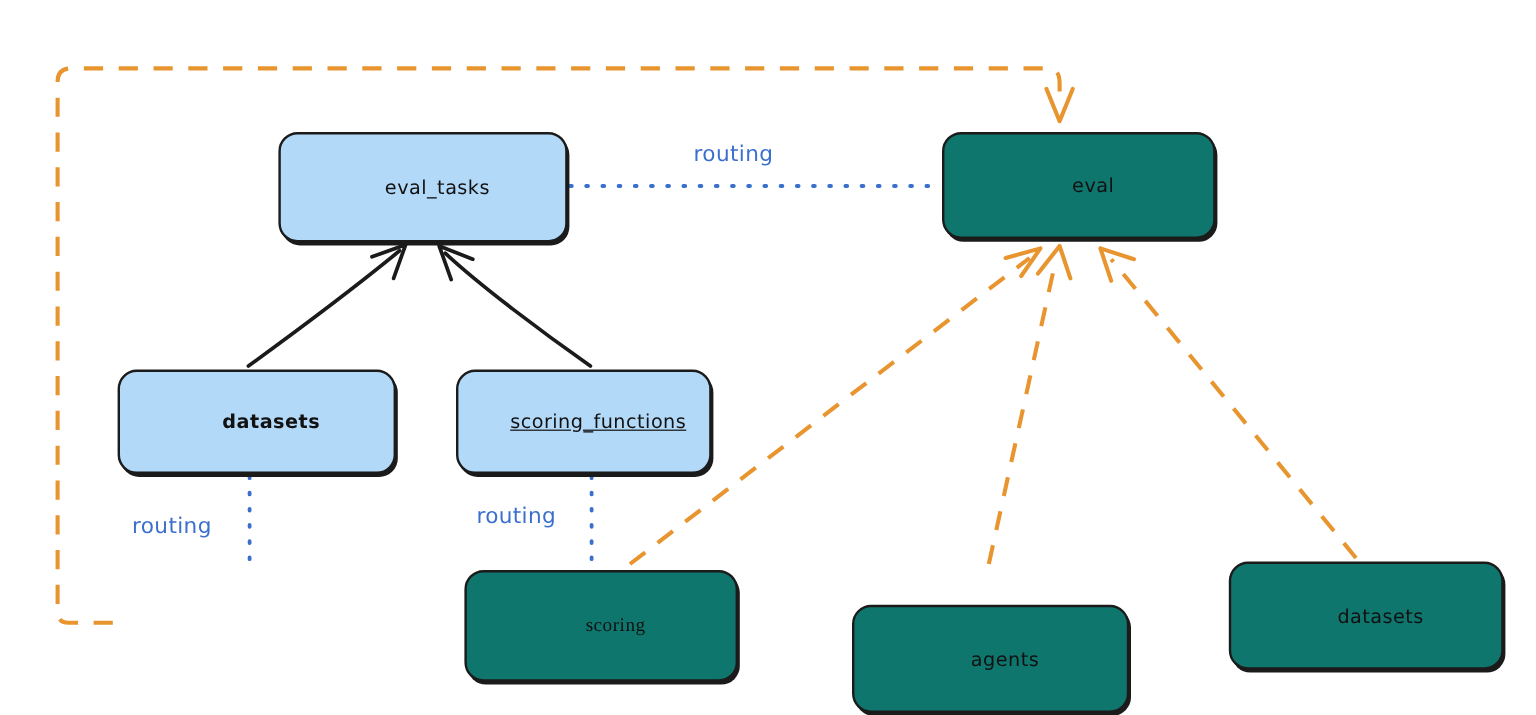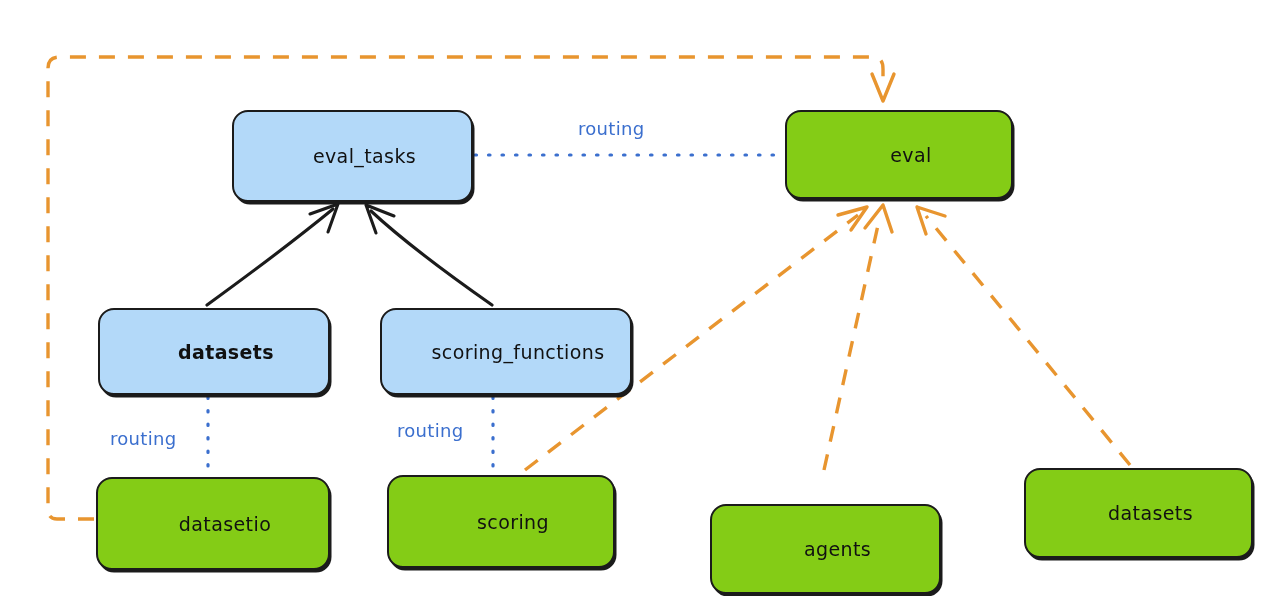--- a/index.html
+++ b/index.html
@@ -31,32 +31,32 @@
   .node {
     position: absolute;
     box-sizing: border-box;
     display: flex;
     align-items: center;
     justify-content: center;
     border: 2.6px solid #1b1b1b;
     border-radius: 16px;
     box-shadow: 2px 3px 0 -0.5px #1b1b1b;
     font-family: "DejaVu Sans", sans-serif;
-    font-size: 19px;
+    font-size: 16px;
     letter-spacing: 0.4px;
     color: #111111;
     text-align: left;
     user-select: none;
     padding-left: 24px;
   }
   .node.api {
     background: #b3d9f9;
   }
   .node.provider {
-    background: #84cc16;
+    background: #0f766e;
   }
   .node-label {
     pointer-events: none;
   }
   .edge-label {
     position: absolute;
     font-family: "DejaVu Sans", sans-serif;
     font-size: 18px;
     color: #3b6fce;
     letter-spacing: 0.3px;
@@ -119,29 +119,26 @@
   </div>
 
   <div class="node provider" style="left:785px; top:110px; width:228px; height:89px;">
     <span class="node-label">eval</span>
   </div>
 
   <div class="node api" style="left:98px; top:308px; width:232px; height:87px;font-weight:bold;">
     <span class="node-label">datasets</span>
   </div>
 
-  <div class="node api" style="left:380px; top:308px; width:252px; height:87px;">
+  <div class="node api" style="left:380px; top:308px; width:213px; height:87px;text-decoration:underline;">
     <span class="node-label">scoring_functions</span>
   </div>
 
-  <div class="node provider" style="left:96px; top:477px; width:234px; height:93px;">
-    <span class="node-label">datasetio</span>
-  </div>
 
-  <div class="node provider" style="left:387px; top:475px; width:228px; height:93px;">
+  <div class="node provider" style="left:387px; top:475px; width:228px; height:93px;font-family:Liberation Serif, serif;">
     <span class="node-label">scoring</span>
   </div>
 
   <div class="node provider" style="left:710px; top:473px; width:231px; height:90px;margin-top:31px;">
     <span class="node-label">agents</span>
   </div>
 
   <div class="node provider" style="left:1024px; top:468px; width:229px; height:90px;">
     <span class="node-label">datasets</span>
   </div>

